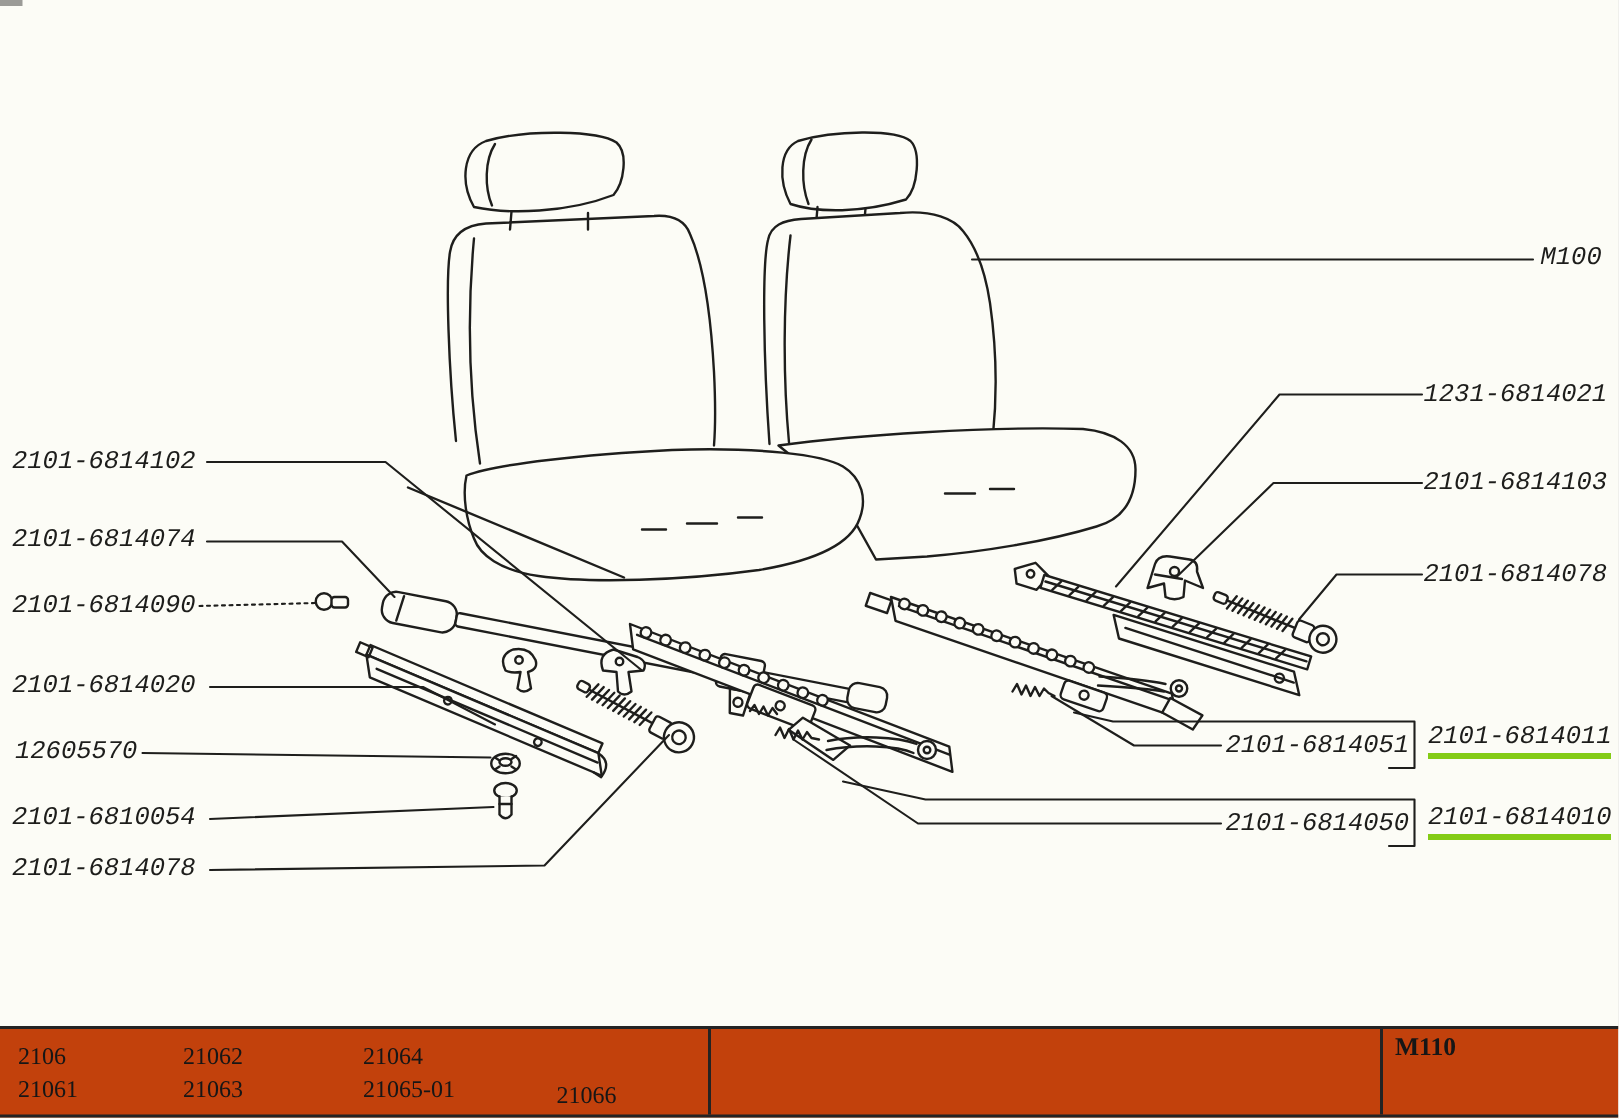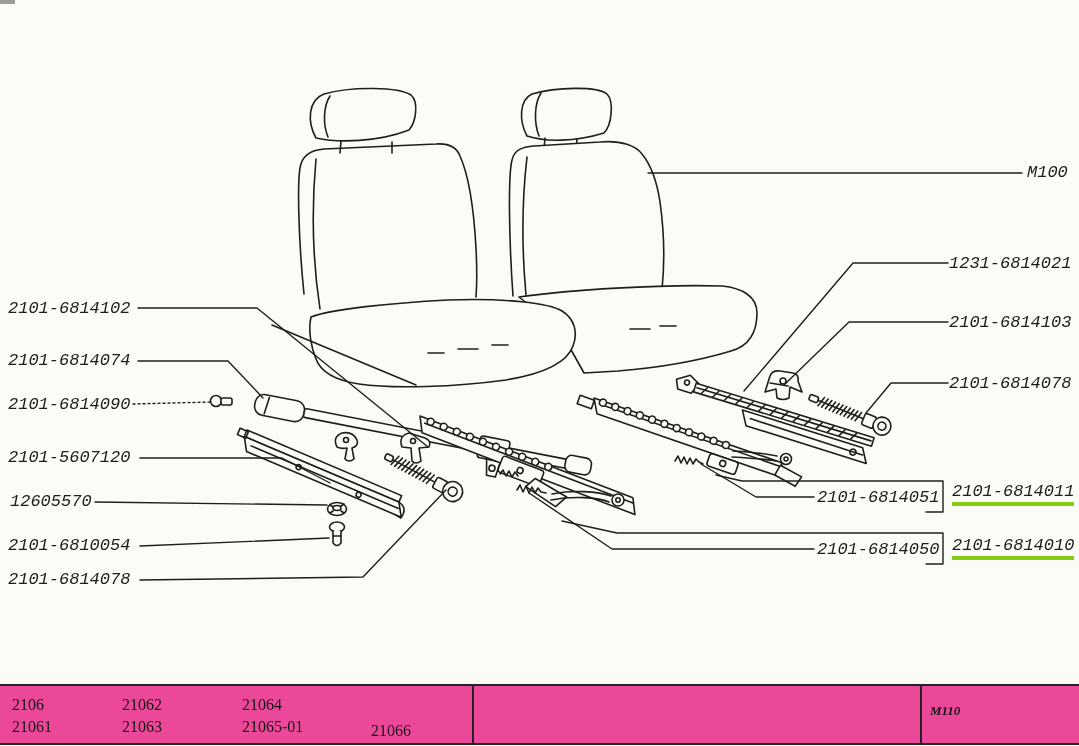--- a/index.html
+++ b/index.html
@@ -12,34 +12,34 @@
   .ln{stroke:#1e1e1c;stroke-width:1.6;fill:none;stroke-linecap:round;stroke-linejoin:round;}
   .fillbg{fill:#fcfcf6;}
   .ld{stroke:#1e1e1c;stroke-width:1.4;fill:none;stroke-linejoin:round;stroke-linecap:round;}
   .plabel{
     position:absolute;font-family:"Liberation Mono",monospace;font-size:17px;
     line-height:17px;color:#1d1d1b;white-space:nowrap;letter-spacing:0;font-style:italic;
   }
   .ul{border-bottom:4px solid #84cc16;padding-bottom:2px;}
   .footer{
     position:absolute;left:0;top:684px;width:1079px;height:57px;
-    border-top:2px solid #232323;border-bottom:2px solid #232323;background:#ec4899;
+    border-top:2px solid #232323;border-bottom:2px solid #232323;background:#c2410c;
   }
   .vdiv{position:absolute;top:0;width:2px;height:57px;background:#232323;}
   .fcell{
     position:absolute;font-family:"Liberation Serif",serif;font-size:16px;
     line-height:22px;color:#161616;white-space:pre;
   }
   .ftitle{
     position:absolute;left:472px;top:12px;width:448px;text-align:center;
     font-family:"Liberation Serif",serif;font-weight:bold;font-size:17px;color:#161616;
   }
   .fcode{
-    position:absolute;left:930px;top:17px;width:80px;
-    font-family:"Liberation Serif",serif;font-weight:bold;font-size:13px;color:#161616;font-style:italic;
+    position:absolute;left:930px;top:2px;width:80px;
+    font-family:"Liberation Serif",serif;font-weight:bold;font-size:17px;color:#161616;
   }
 </style>
 </head>
 <body>
 
 <div id="page">
   <div id="scan-artifact"></div>
 
   <svg width="1079" height="746" viewBox="0 0 1079 746">
 
@@ -224,21 +224,21 @@
     </g>
     <g>
       <polyline class="ld" points="716,475 742,481 943,481 943,512 926,512"></polyline>
       <polyline class="ld" points="562,521 617,533 943,533 943,564 926,564"></polyline>
     </g>
   </svg>
 
   <div class="plabel" style="left:8px;top:300px">2101-6814102</div>
   <div class="plabel" style="left:8px;top:352px">2101-6814074</div>
   <div class="plabel" style="left:8px;top:396px">2101-6814090</div>
-  <div class="plabel" style="left:8px;top:449px">2101-5607120</div>
+  <div class="plabel" style="left:8px;top:449px">2101-6814020</div>
   <div class="plabel" style="left:10px;top:493px">12605570</div>
   <div class="plabel" style="left:8px;top:537px">2101-6810054</div>
   <div class="plabel" style="left:8px;top:571px">2101-6814078</div>
 
   <div class="plabel" style="left:1027px;top:164px">М100</div>
   <div class="plabel" style="left:949px;top:255px">1231-6814021</div>
   <div class="plabel" style="left:949px;top:314px">2101-6814103</div>
   <div class="plabel" style="left:949px;top:375px">2101-6814078</div>
 
   <div class="plabel" style="left:817px;top:489px">2101-6814051</div>

